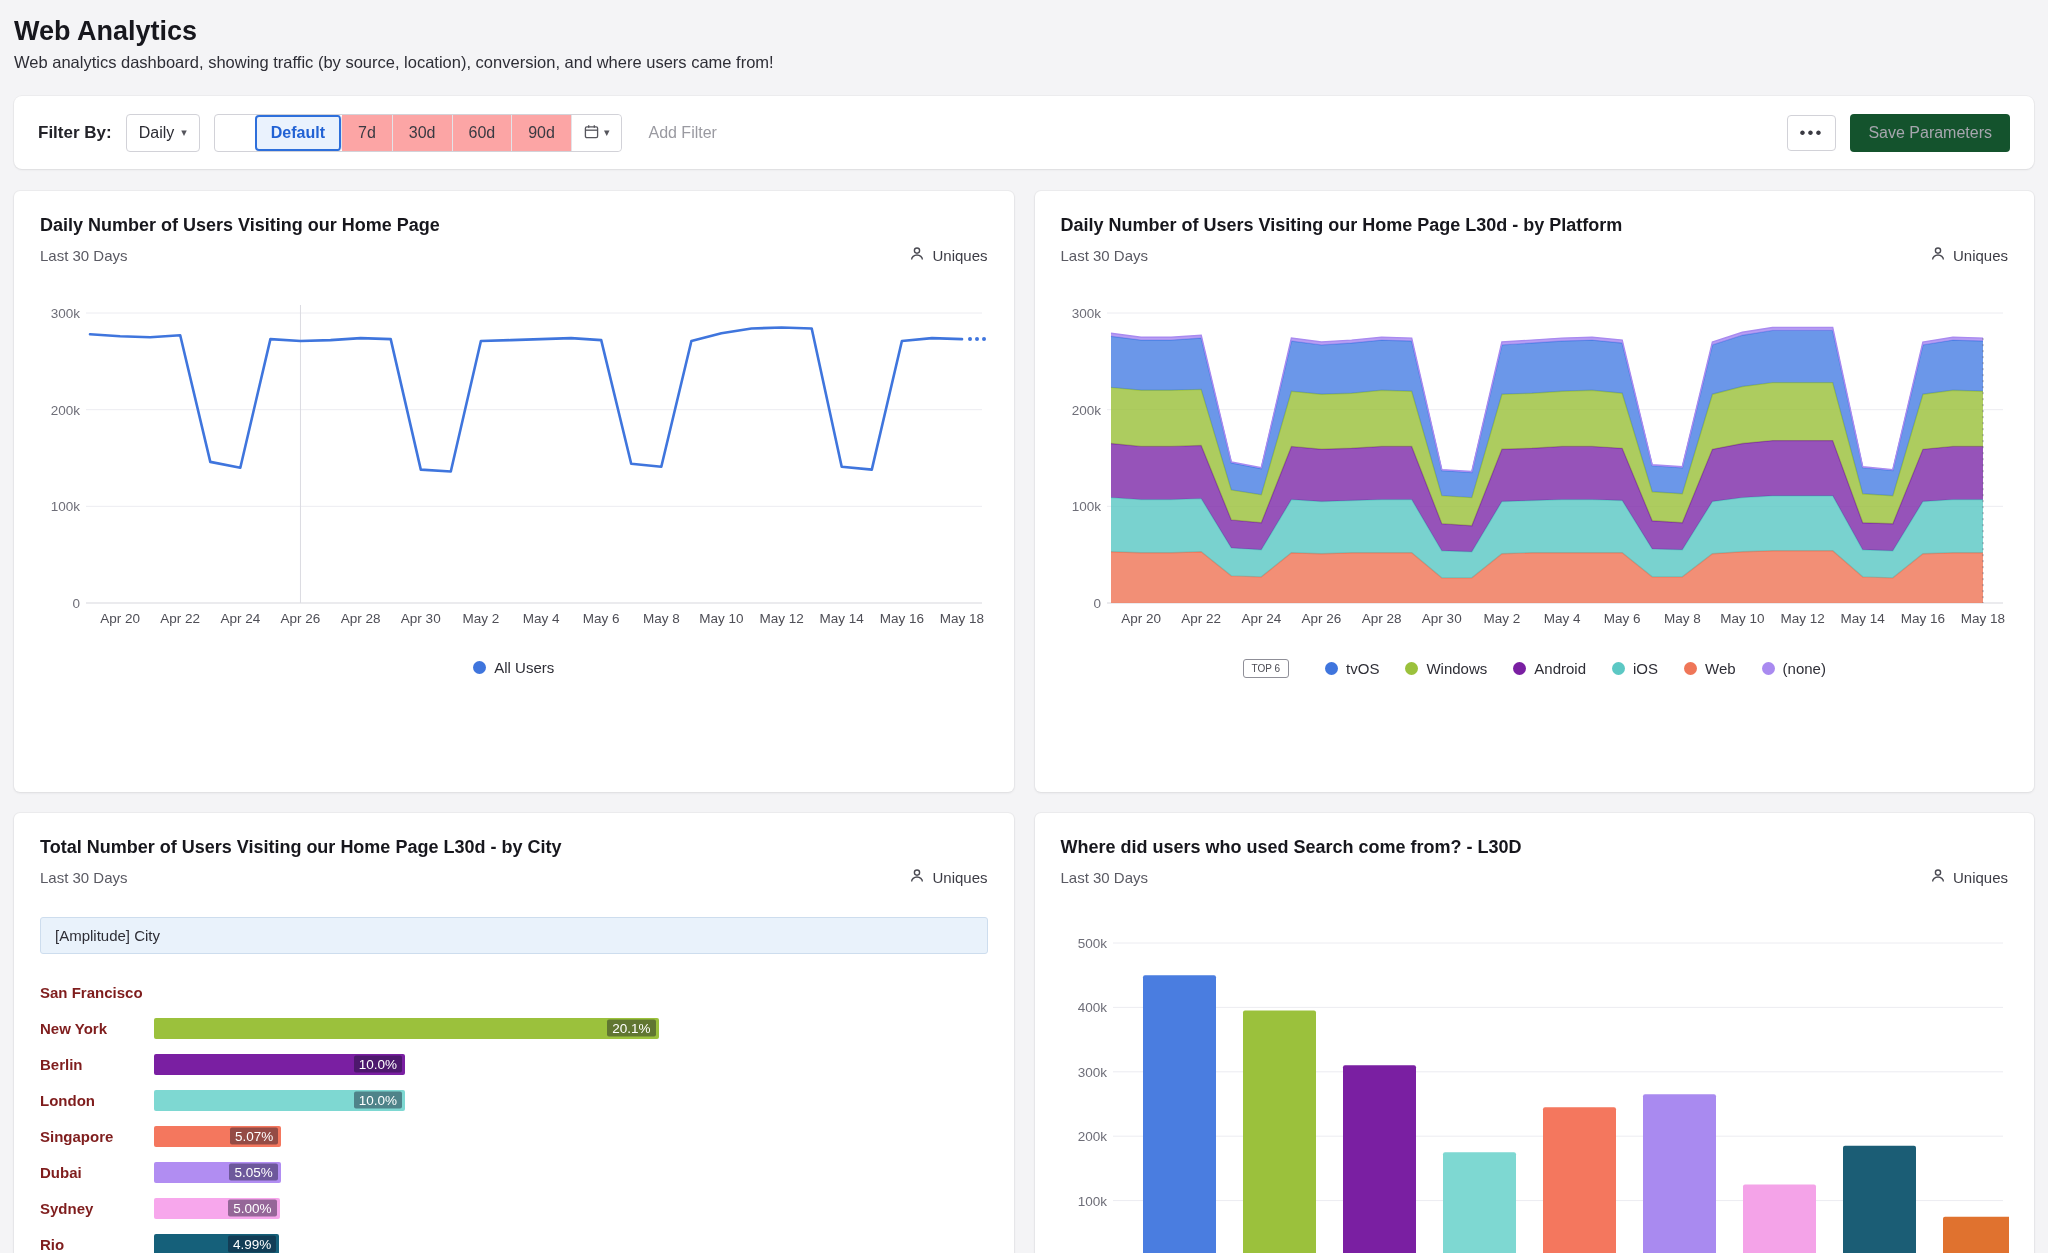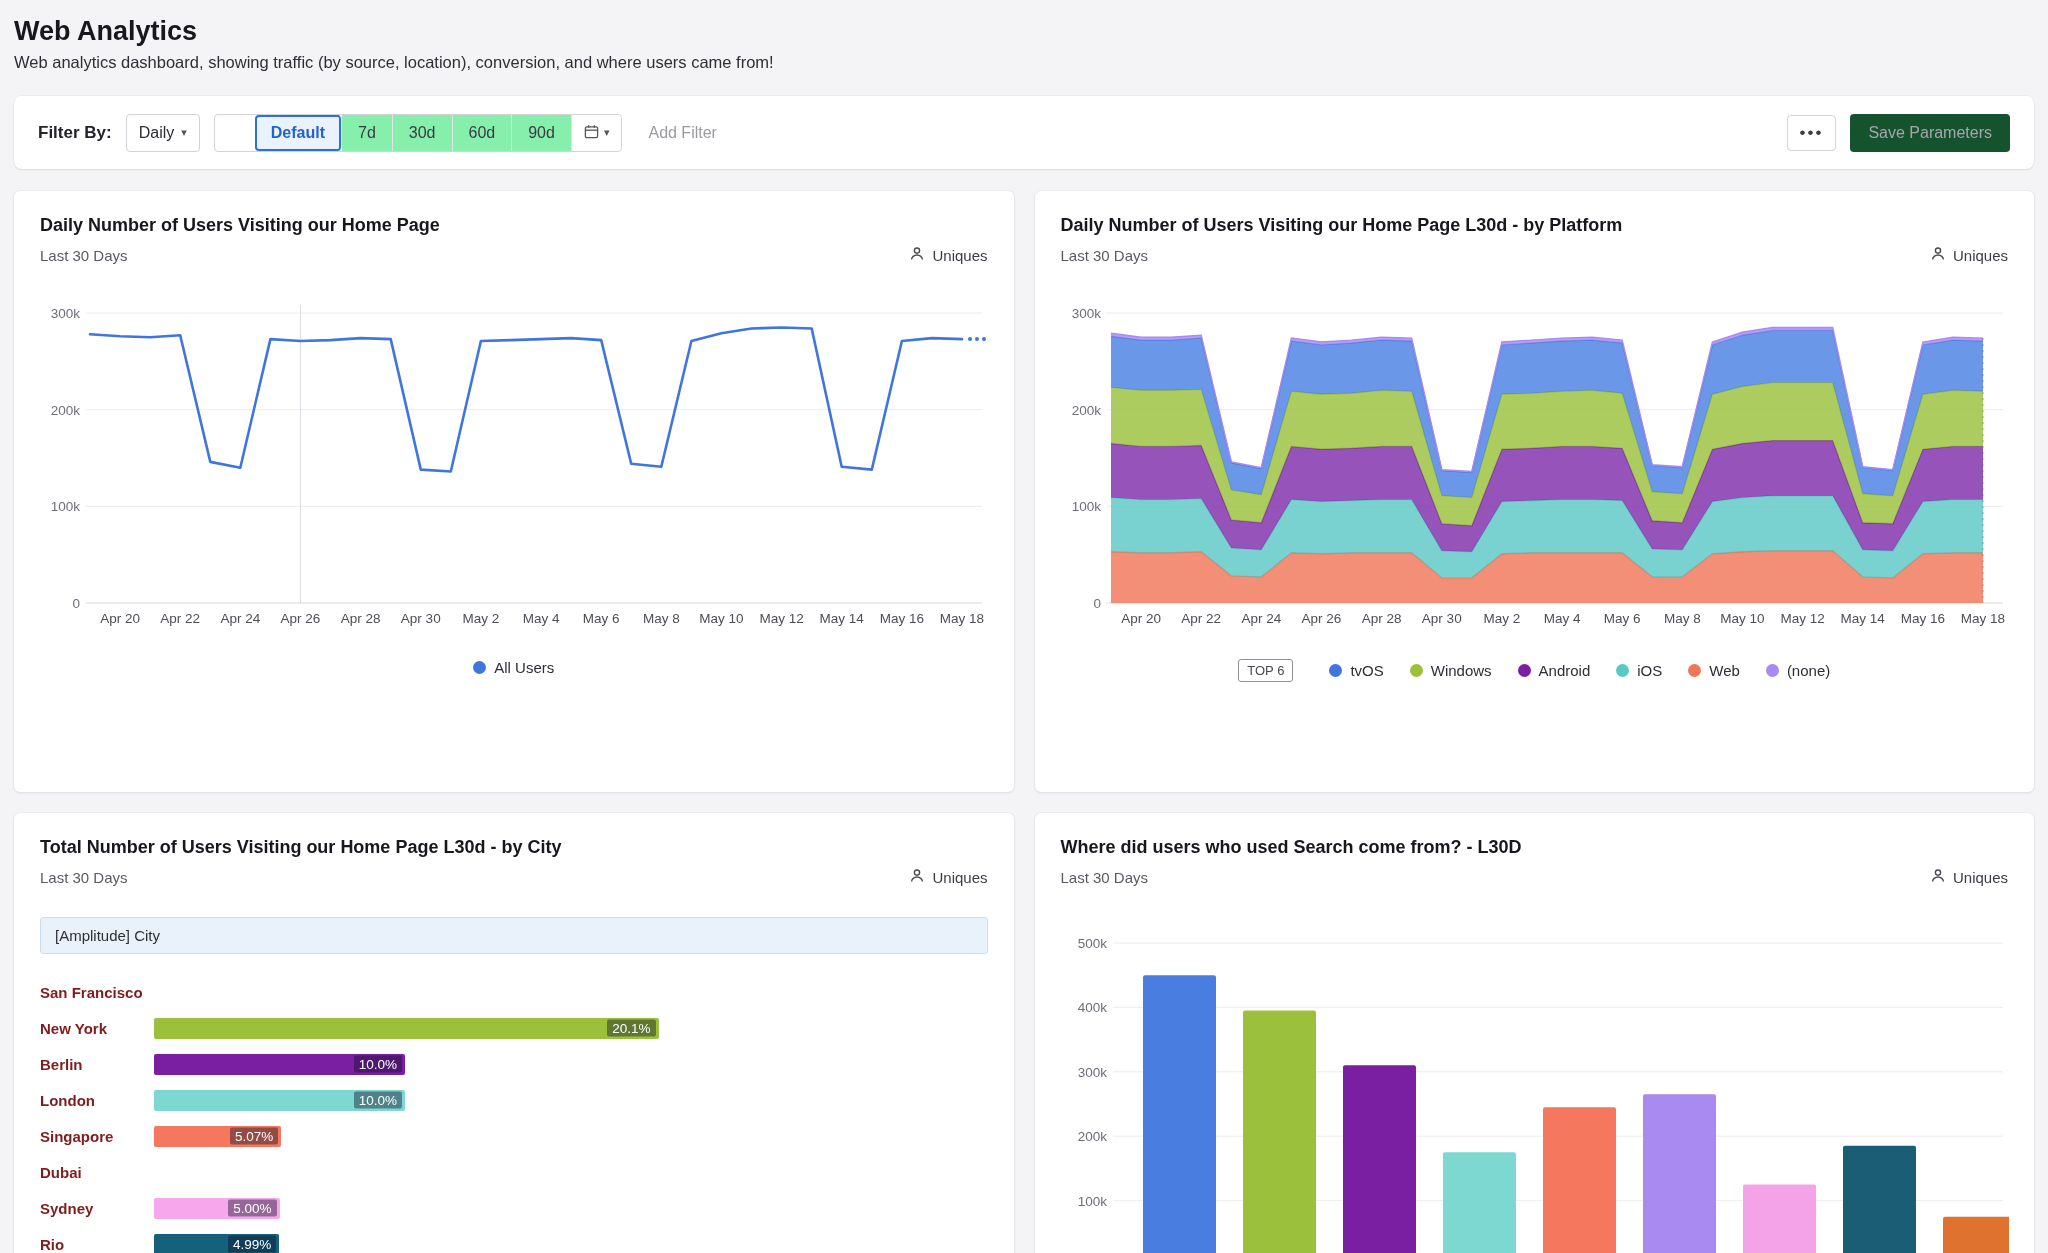--- a/index.html
+++ b/index.html
@@ -27,21 +27,21 @@
     font-size: 16px; color: #2c2c33; padding: 9px 12px;
     display: inline-flex; align-items: center; gap: 7px; height: 38px; justify-content: flex-end;
   }
   .chev { font-size: 11px; color: #55555c; line-height: 1; }
   .segments {
     display: flex; align-items: stretch; height: 38px;
     border: 1px solid #d2d2d8; border-radius: 4px; background: #fff; padding-left: 40px;
   }
   [data-segments] { display: contents; }
   .seg {
-    border: none; border-right: 1px solid #e3e3e8; background: #86efac;
+    border: none; border-right: 1px solid #e3e3e8; background: #fca5a5;
     padding: 0 16px; font-size: 16px; color: #3a3a42; display: inline-flex; align-items: center;
   }
   .seg.active {
     background: #eaf2fd; color: #2262d4; border-radius: 4px;
     box-shadow: inset 0 0 0 2px #2e6fdb; font-weight: bold;
   }
   .cal-btn {
     border: none; background: #fff; padding: 0 12px;
     display: inline-flex; align-items: center; gap: 5px; border-radius: 0 4px 4px 0;
   }
@@ -73,21 +73,21 @@
   .chart-body svg text { font-family: "Liberation Sans", sans-serif; font-size: 13.5px; fill: #6e6e78; }
   .chart-body svg text.dark { fill: #4e4e56; }
 
   .legend-row {
     display: flex; justify-content: center; align-items: center; gap: 26px;
     margin-top: 28px; font-size: 15px; color: #2e2e36;
   }
   .legend-item { display: inline-flex; align-items: center; gap: 8px; cursor: pointer; }
   .legend-dot { width: 13px; height: 13px; border-radius: 50%; display: inline-block; }
   .top-badge {
-    border: 1px solid #8f8f98; color: #4a4a52; font-size: 13px;
+    border: 1px solid #8f8f98; color: #4a4a52; font-size: 10px;
     padding: 3px 8px; border-radius: 3px; margin-right: 10px;
   }
 
   
   .city-header {
     margin-top: 30px; background: #e9f2fb; border: 1px solid #cdddee; border-radius: 3px;
     height: 37px; display: flex; align-items: center; padding: 4px 14px;
     font-size: 15px; color: #2e2e36; cursor: pointer;
   }
   .city-rows { margin-top: 20px; }
@@ -323,20 +323,25 @@
           <div class="city-row">
             <span class="city-label">Singapore</span>
             <span class="city-track">
               <span class="city-bar" style="width: 15.27%; background: rgb(244, 119, 94);">
                 <span class="city-chip">5.07%</span>
               </span>
             </span>
           </div>
           <div class="city-row">
             <span class="city-label">Dubai</span>
+            <span class="city-track">
+              <span class="city-bar" style="width: 15.21%; background: rgb(177, 141, 242);">
+                <span class="city-chip">5.05%</span>
+              </span>
+            </span>
           </div>
           <div class="city-row">
             <span class="city-label">Sydney</span>
             <span class="city-track">
               <span class="city-bar" style="width: 15.06%; background: rgb(247, 167, 236);">
                 <span class="city-chip">5.00%</span>
               </span>
             </span>
           </div>
           <div class="city-row">

